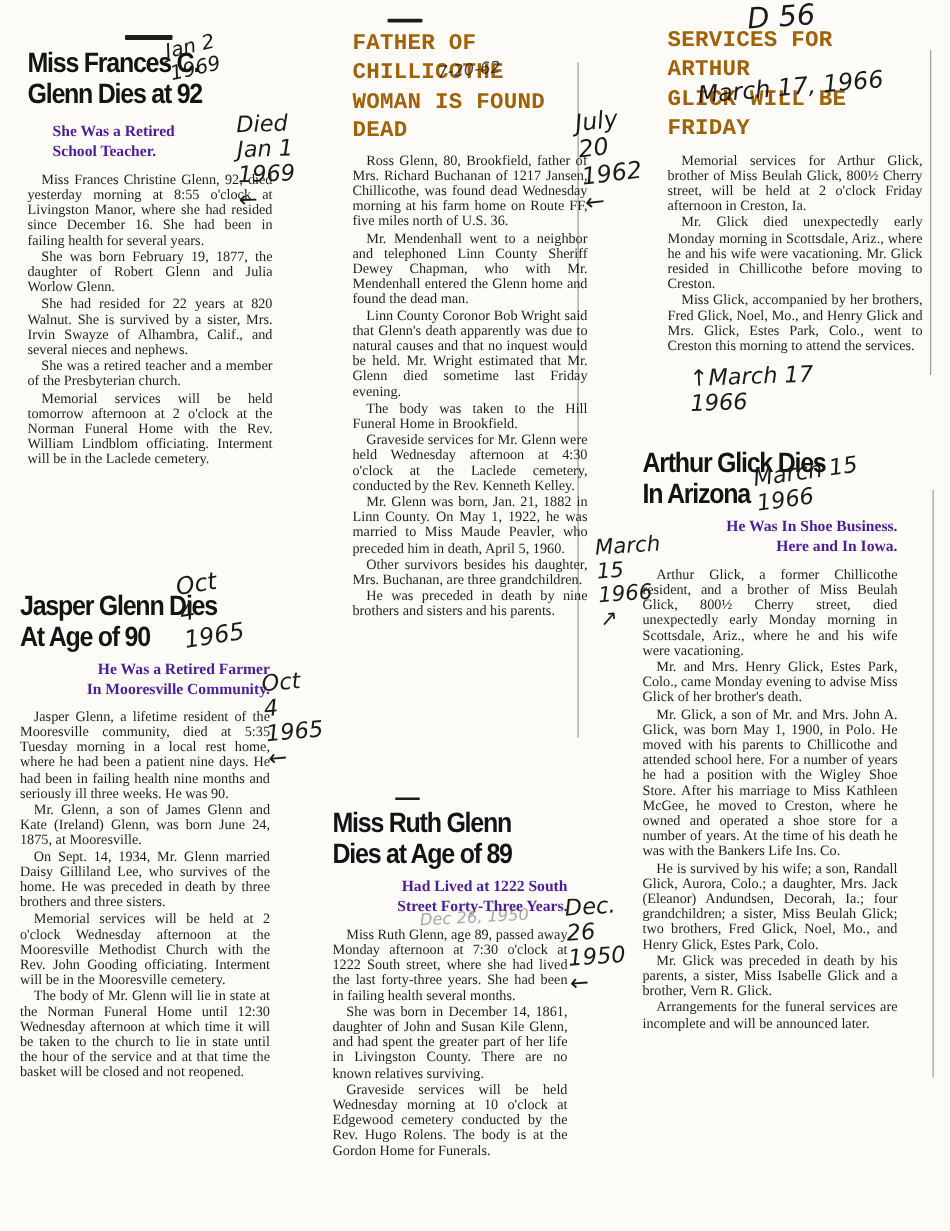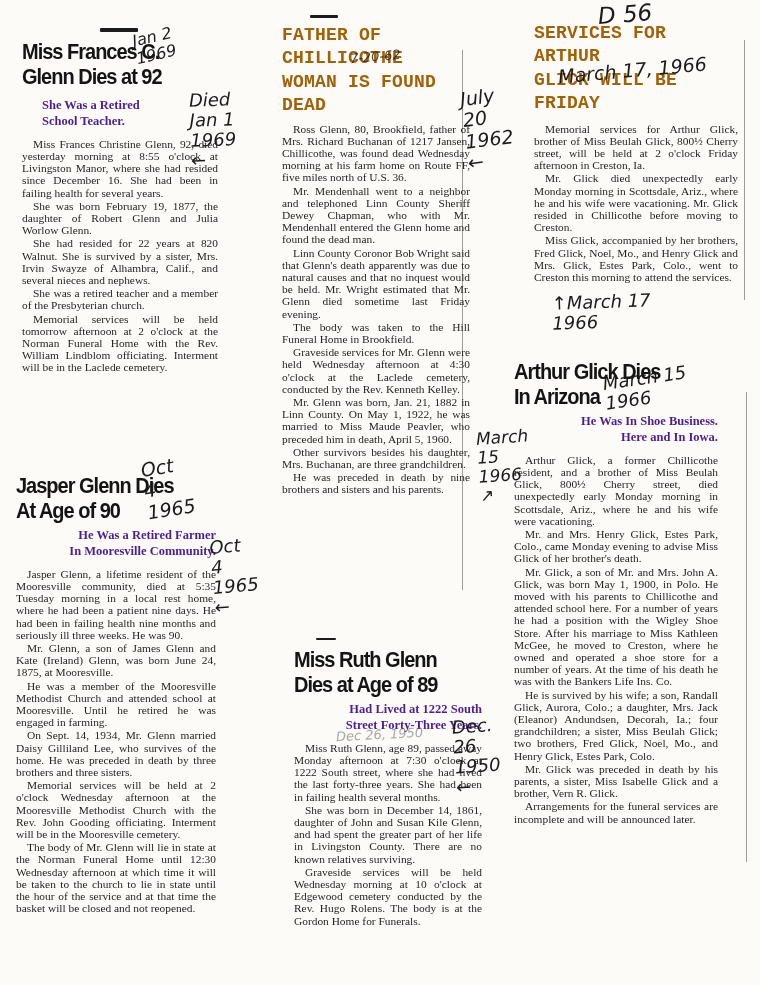--- a/index.html
+++ b/index.html
@@ -13,21 +13,21 @@
   .head-serif{font-family:Liberation Mono, monospace;font-weight:700;font-size:18px;
               line-height:1.3;letter-spacing:.2px;margin:0;color:#a16207;white-space:pre-line;}
   .subhead{font-family:"Liberation Serif",serif;font-weight:700;font-size:12.5px;
            line-height:1.3;margin:14px 0 8px 20px;white-space:pre-line;color:#4c1d95;}
   .subhead.tight{margin-top:10px;text-align:right;}
   .body{font-size:11.4px;line-height:12.2px;text-align:justify;margin-top:7px;}
   .body p{margin:0 0 1px 0;text-indent:11px;}
   #clip-frances{left:22px;top:40px;width:196px;}
   #clip-jasper{left:16px;top:474px;width:200px;}
   #clip-ross{left:282px;top:24px;width:188px;}
-  #clip-ruth{left:294px;top:648px;width:188px;}
+  #clip-ruth{left:266px;top:648px;width:188px;}
   #clip-services{left:534px;top:22px;width:204px;}
   #clip-arizona{left:514px;top:360px;width:204px;}
   #clip-ross .body{margin-top:5px;}
   
   .hand{position:absolute;font-family:"DejaVu Sans",sans-serif;font-style:italic;
         color:#1b1b1b;white-space:pre-line;line-height:1.12;}
   #ann-corner{left:598px;top:2px;font-size:23px;transform:rotate(-4deg);}
   #ann-frances-date{left:134px;top:28px;font-size:16px;transform:rotate(-13deg);}
   #ann-frances-margin{left:190px;top:90px;font-size:18px;transform:rotate(-2deg);}
   #ann-jasper-date{left:144px;top:456px;font-size:19px;transform:rotate(-9deg);}
@@ -77,21 +77,20 @@
   </article>
 
   <article class="clip" id="clip-jasper">
     <h1 class="head-sans">Jasper Glenn Dies
 At Age of 90</h1>
     <h2 class="subhead tight">He Was a Retired Farmer
 In Mooresville Community.</h2>
     <div class="body">
         <p>Jasper Glenn, a lifetime resident of the Mooresville community, died at 5:35 Tuesday morning in a local rest home, where he had been a patient nine days. He had been in failing health nine months and seriously ill three weeks. He was 90.</p>
         <p>Mr. Glenn, a son of James Glenn and Kate (Ireland) Glenn, was born June 24, 1875, at Mooresville.</p>
-        <p>He was a member of the Mooresville Methodist Church and attended school at Mooresville. Until he retired he was engaged in farming.</p>
         <p>On Sept. 14, 1934, Mr. Glenn married Daisy Gilliland Lee, who survives of the home. He was preceded in death by three brothers and three sisters.</p>
         <p>Memorial services will be held at 2 o'clock Wednesday afternoon at the Mooresville Methodist Church with the Rev. John Gooding officiating. Interment will be in the Mooresville cemetery.</p>
         <p>The body of Mr. Glenn will lie in state at the Norman Funeral Home until 12:30 Wednesday afternoon at which time it will be taken to the church to lie in state until the hour of the service and at that time the basket will be closed and not reopened.</p>
       </div>
   </article>
 
   <article class="clip" id="clip-ross">
     <h1 class="head-serif">FATHER OF CHILLICOTHE
 WOMAN IS FOUND DEAD</h1>
     <div class="body">

